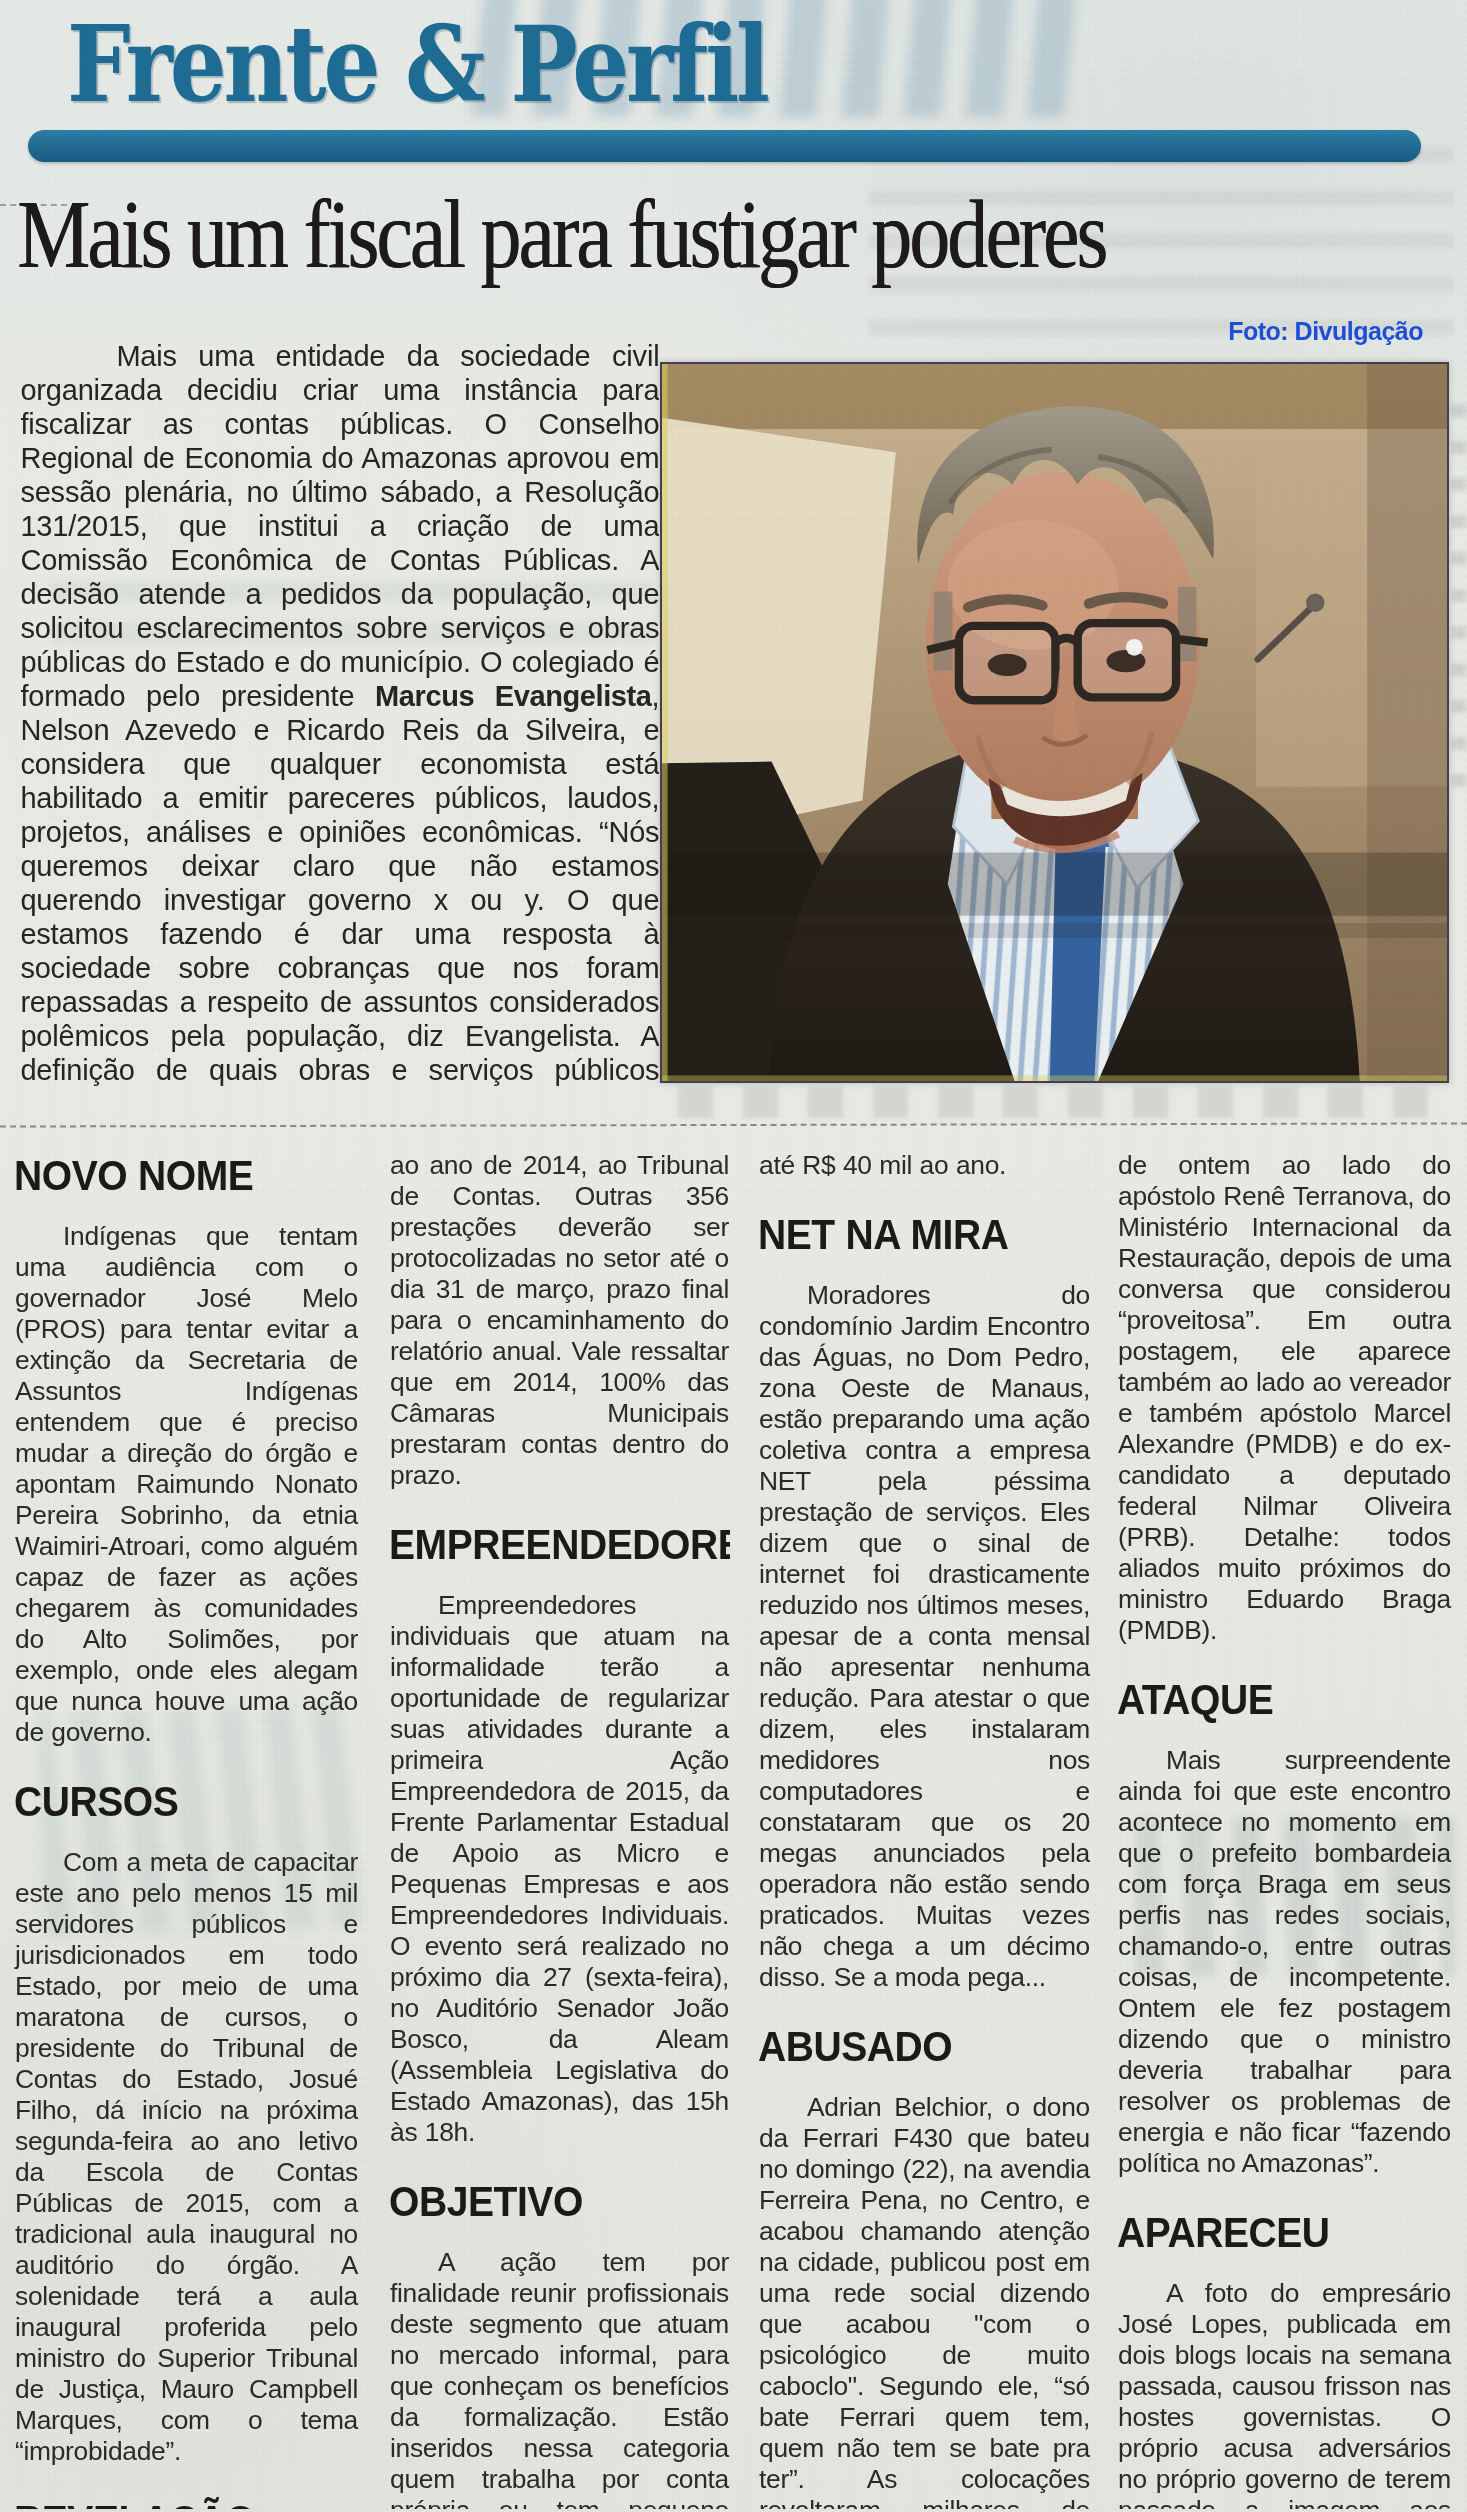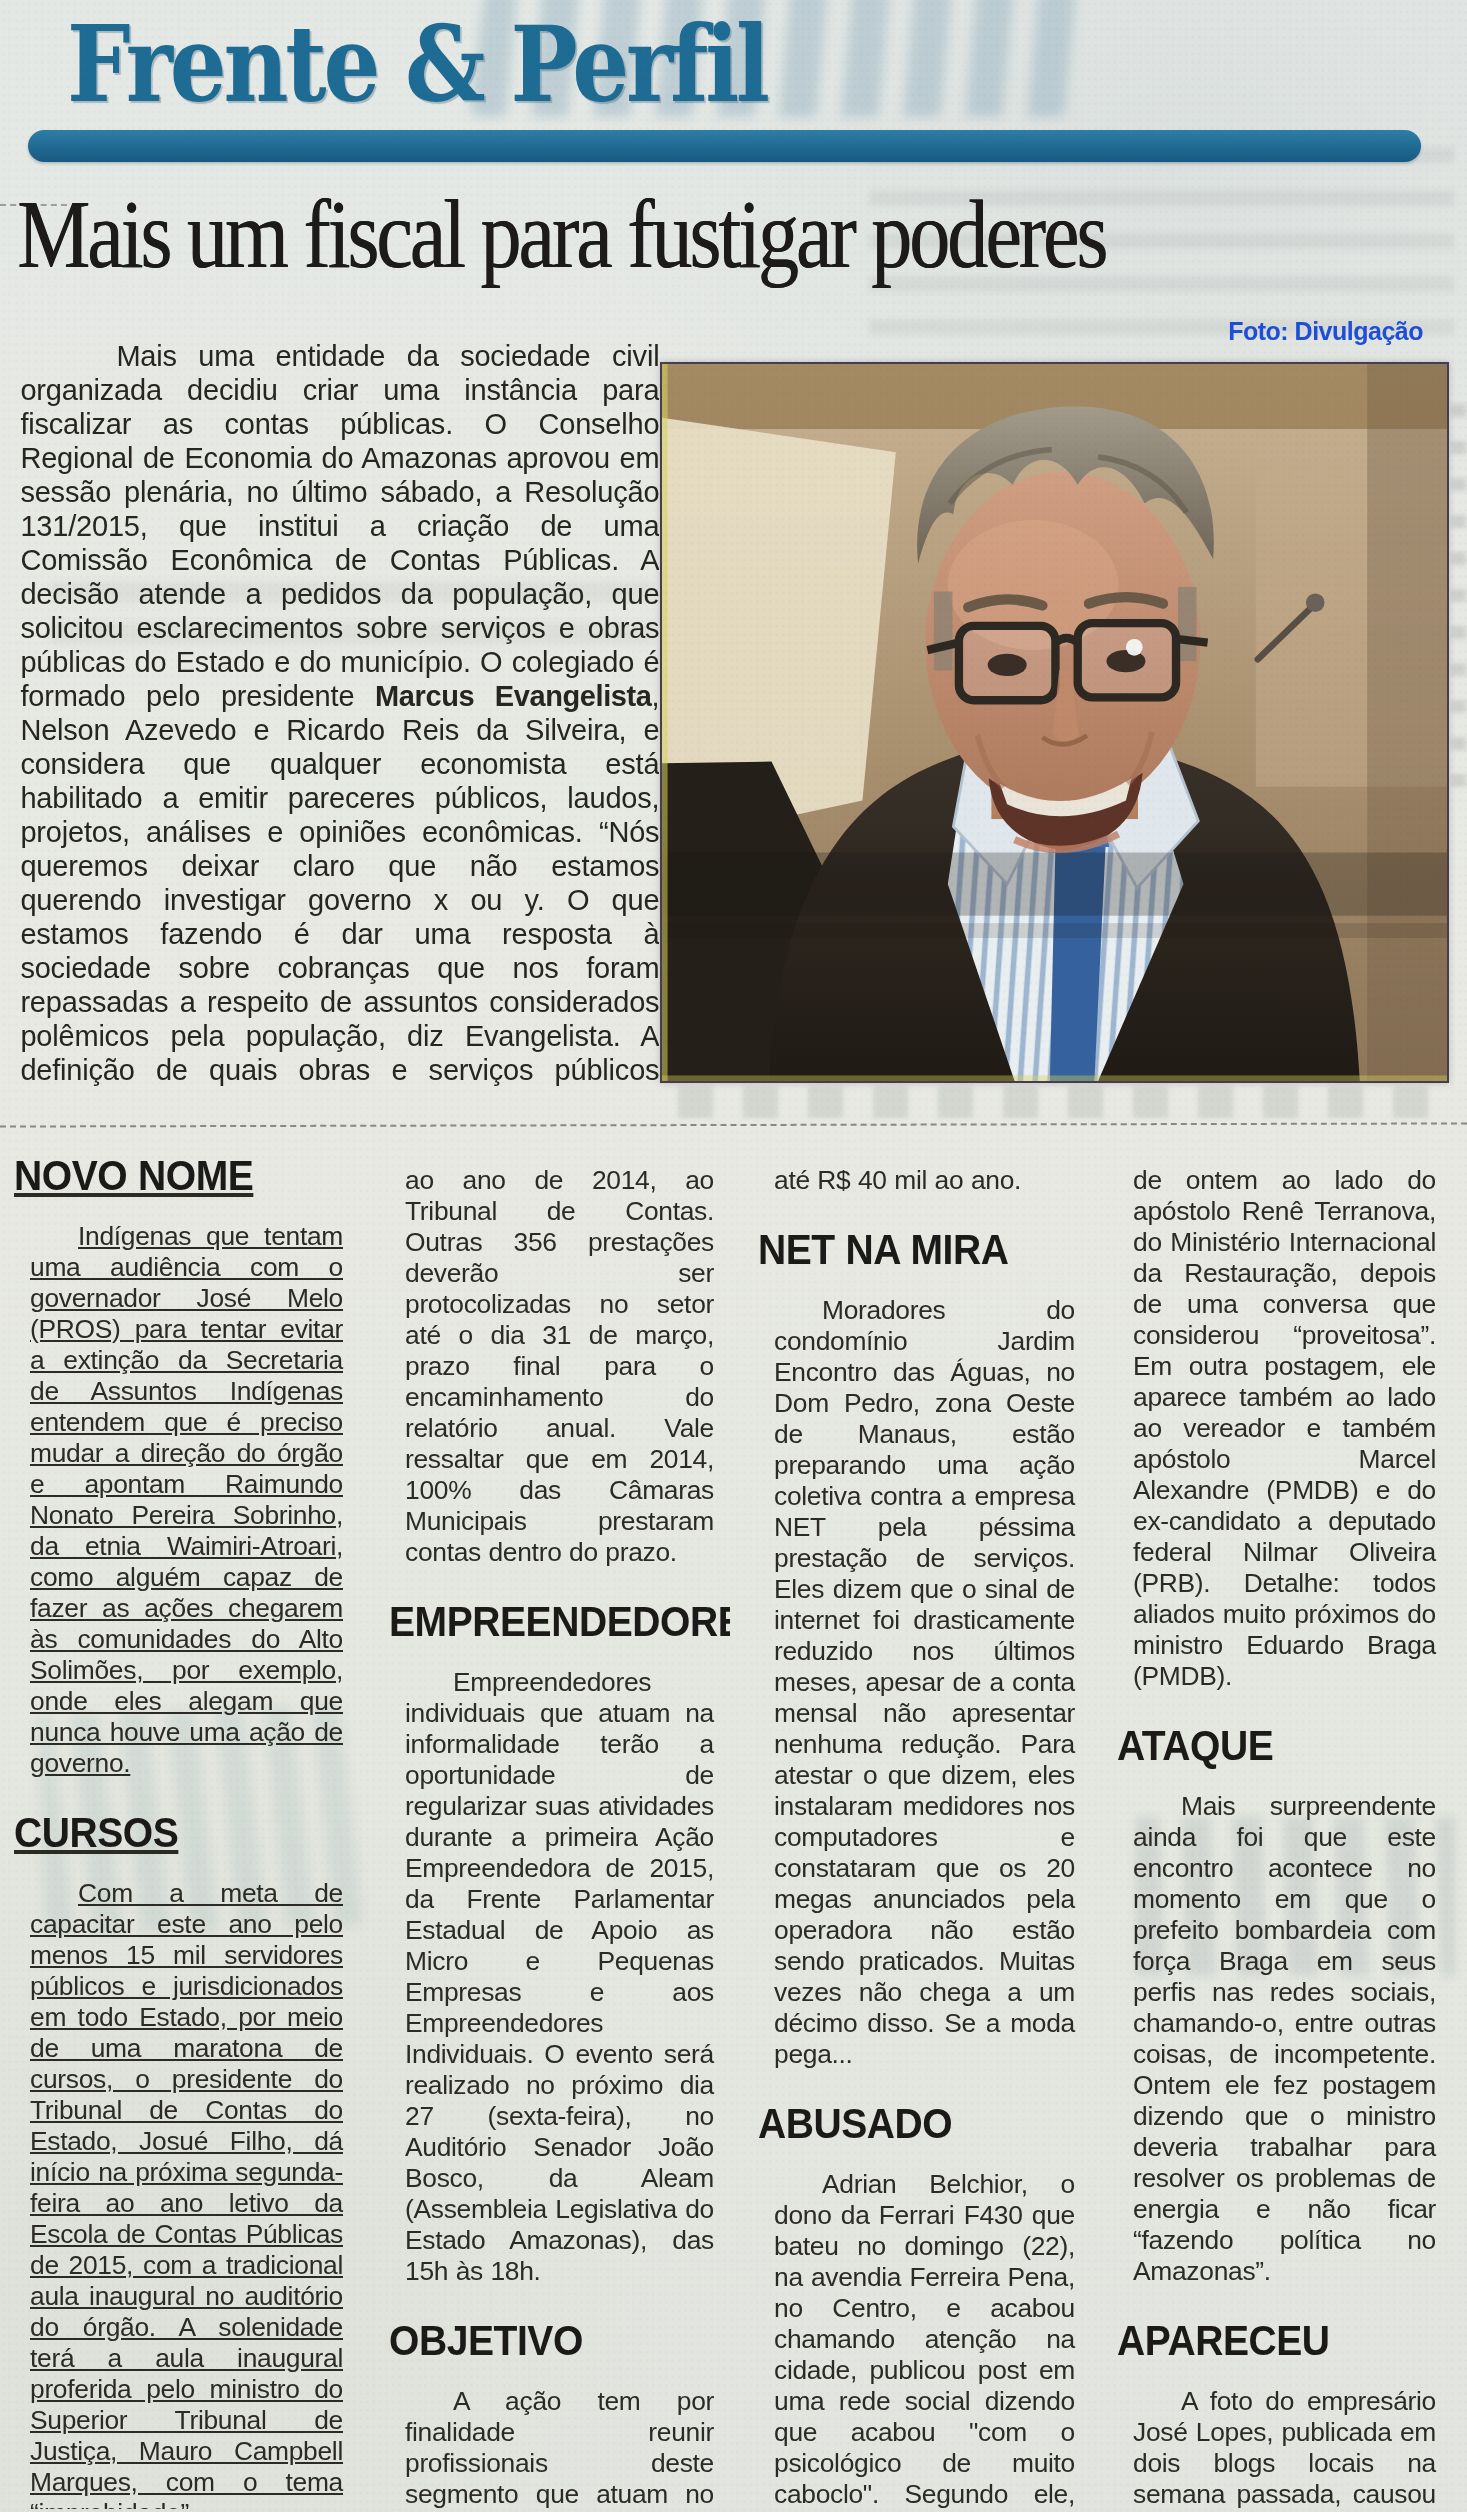--- a/index.html
+++ b/index.html
@@ -44,25 +44,25 @@
   .photo svg{display:block;width:100%;height:100%;}
   
   .rule-dashed{position:absolute;left:0;top:1124px;width:1467px;height:0;z-index:3;
     border-top:2.8px dashed rgba(62,60,53,.55);transform:rotate(-.12deg);}
   .dash-tl{position:absolute;left:0;top:204px;width:67px;height:0;z-index:2;
     border-top:2.8px dashed rgba(70,70,70,.45);}
   
   .col{position:absolute;top:1149px;height:1360px;overflow:hidden;z-index:3;
     font-size:26.4px;line-height:31px;color:#2b2a25;text-align:justify;
     letter-spacing:-0.3px;word-spacing:0.5px;}
-  .col.c1{left:14px;width:345px;text-decoration:underline;}
+  .col.c1{left:14px;width:345px;}
   .col.c2{left:389px;width:341px;}
   .col.c3{left:758px;width:333px;}
   .col.c4{left:1117px;width:335px;}
-  .col p{margin:16px;}
+  .col p{margin:1px;}
   .col p.indent{text-indent:48px;}
   .col p.cont{text-indent:0;}
   .sec-head{font-family:"Liberation Sans",sans-serif;font-weight:bold;font-size:42px;
     line-height:1;color:#1b1a18;margin:33px 0 24px;letter-spacing:-0.5px;
     transform:scaleX(.93);transform-origin:left;white-space:nowrap;}
   .sec-head:first-child{margin-top:5.6px;}
   
   .ghost{position:absolute;pointer-events:none;z-index:1;}
   .g-top{left:477px;top:-11px;width:611px;height:128px;opacity:.5;filter:blur(5.6px);
     transform:skewX(-7deg);border-radius:11px;

